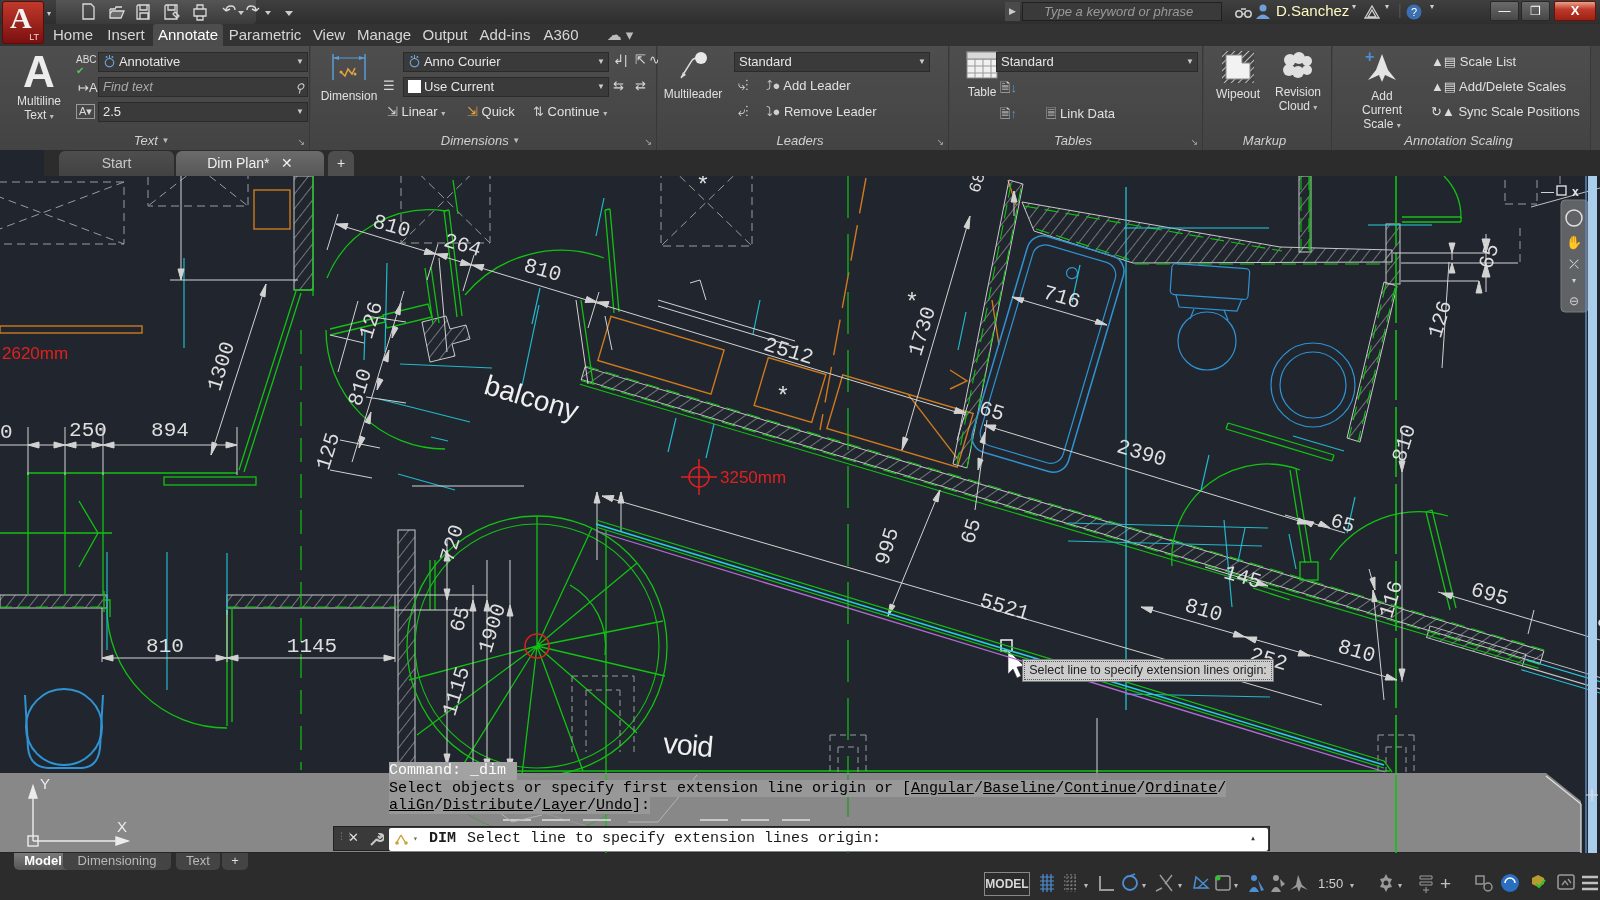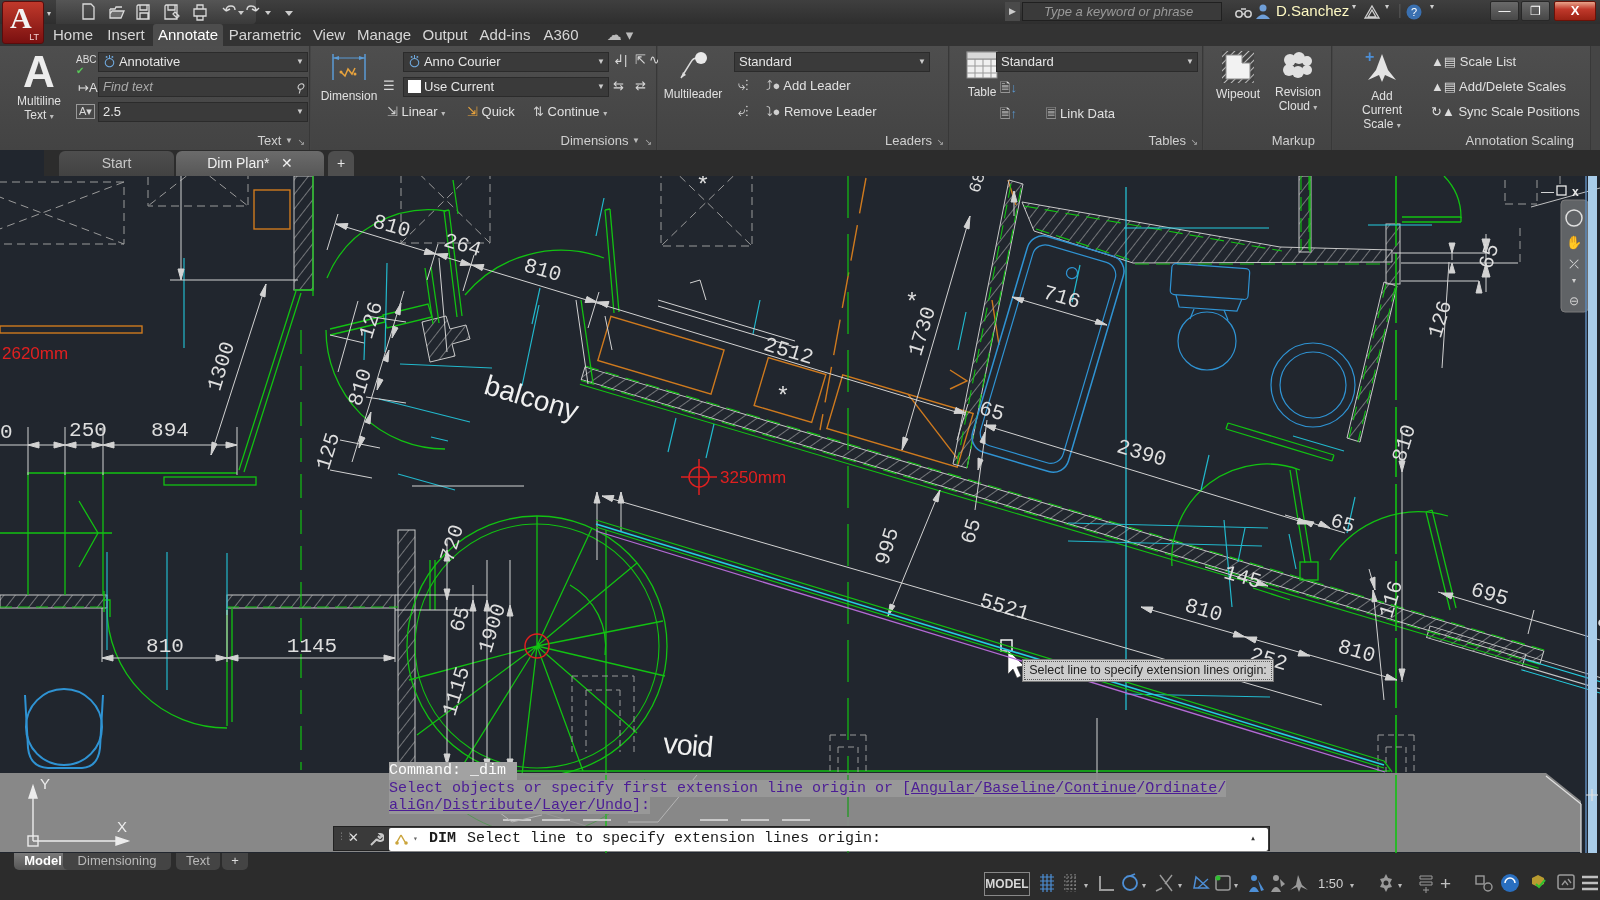--- a/index.html
+++ b/index.html
@@ -21,36 +21,36 @@
 .tbico { position:absolute; top:2px; color:#cfcfcf; font-size:14px; }
 #winbtns { position:absolute; top:0px; left:1490px; height:22px; }
 .winbtn { position:absolute; top:1px; width:29px; height:20px; background:linear-gradient(#6a6a6a,#474747); border:1px solid #282828; border-radius:2px; color:#fff; text-align:center; line-height:18px; font-size:12px; }
 #btnclose { position:absolute; top:1px; left:64px; width:42px; height:20px; background:linear-gradient(#e8a38a,#c0392b 40%,#9a2214); border:1px solid #6a1208; border-radius:2px; color:#fff; text-align:center; line-height:18px; font-weight:bold; font-size:13px; }
 
 .mtab { position:absolute; top:24px; height:22px; color:#d6d6d6; font-size:15px; text-align:center; line-height:22px; }
 .mtab.active { background:#4d4d4d; color:#ffffff; border-radius:3px 3px 0 0; }
 
 #ribbon { position:absolute; top:46px; left:0; width:1600px; height:104px; background:#454545; }
 .panel { position:absolute; top:0; height:104px; background:linear-gradient(#4e4e4e,#434343); border-right:1px solid #383838; }
-.plabel { position:absolute; bottom:2px; left:0; right:16px; text-align:right; color:#d0d0d0; font-size:13px; }
+.plabel { position:absolute; bottom:2px; left:0; right:6px; text-align:center; color:#d0d0d0; font-size:13px;font-style:italic; }
 .plabel .c { font-size:8px; position:relative; top:-2px; color:#bbb; }
 .launch { position:absolute; bottom:3px; right:4px; color:#aaa; font-size:9px; }
 .bigbtn { position:absolute; top:4px; text-align:center; color:#e0e0e0; font-size:12px; }
 .combo { position:absolute; height:20px; background:#3a3a3a; border:1px solid #2b2b2b; color:#e6e6e6; font-size:13px; line-height:18px; padding-left:4px; }
 .combo .car { position:absolute; right:3px; top:0px; font-size:8px; color:#ccc; }
 .ribtext { position:absolute; color:#e0e0e0; font-size:13px;text-align:right; }
 .ribico { position:absolute; font-size:13px; color:#d8d8d8; }
 
 #filetabs { position:absolute; top:150px; left:0; width:1600px; height:26px; background:#2c2c2c;margin-left:44px; }
 .ftab { position:absolute; top:1px; height:25px; border-radius:6px 6px 0 0; color:#c8c8c8; font-size:14px; text-align:center; line-height:24px; }
 
 #canvas { position:absolute; top:176px; left:0; width:1600px; height:677px; background:#21262e; overflow:hidden; }
 
 #cmdoverlay { position:absolute; top:597px; left:0; width:1583px; height:79px; background:rgba(141,141,141,0.96); clip-path:polygon(0 0, 1546px 0, 1581px 28px, 1581px 79px, 0 79px); }
-#cmdhist { position:absolute; top:604px; left:389px; width:870px; font-family:"Liberation Mono",monospace; font-size:15px; color:#4c1d95; }
+#cmdhist { position:absolute; top:604px; left:389px; width:870px; font-family:"Liberation Mono",monospace; font-size:15px; color:#000000; }
 #cmdbadge { position:absolute; top:586px; left:389px; width:128px; height:18px; background:#a2a2a2; font-family:"Liberation Mono",monospace; font-size:15px; color:#fdfdfd; }
 #cmdbar { position:absolute; top:650px; left:333px; width:937px; height:25px; background:#3a3a3a; border:1px solid #222; }
 #cmdinput { position:absolute; top:1px; left:55px; width:879px; height:23px; background:#ffffff; border-radius:2px; font-family:"Liberation Mono",monospace; font-size:15px; color:#1a1a1a; line-height:21px; }
 
 #tooltip { position:absolute; top:483px; left:1022px; width:252px; height:23px; background:#cccccc; border:1px solid #777; outline:1px dotted #555; outline-offset:-3px; color:#222; font-size:12.5px; line-height:21px; text-align:center; }
 
 #bottombar { position:absolute; top:853px; left:0; width:1600px; height:47px; background:#2c2c2c; }
 .ltab { position:absolute; top:0; height:17px; color:#b8b8b8; font-size:13px; text-align:center; line-height:16px; border-radius:0 0 5px 5px; background:#444444; }
 #statusicons { position:absolute; top:19px; left:980px; height:26px; }
 .sico { position:absolute; top:0; height:24px; color:#b9b9b9; text-align:center; }

